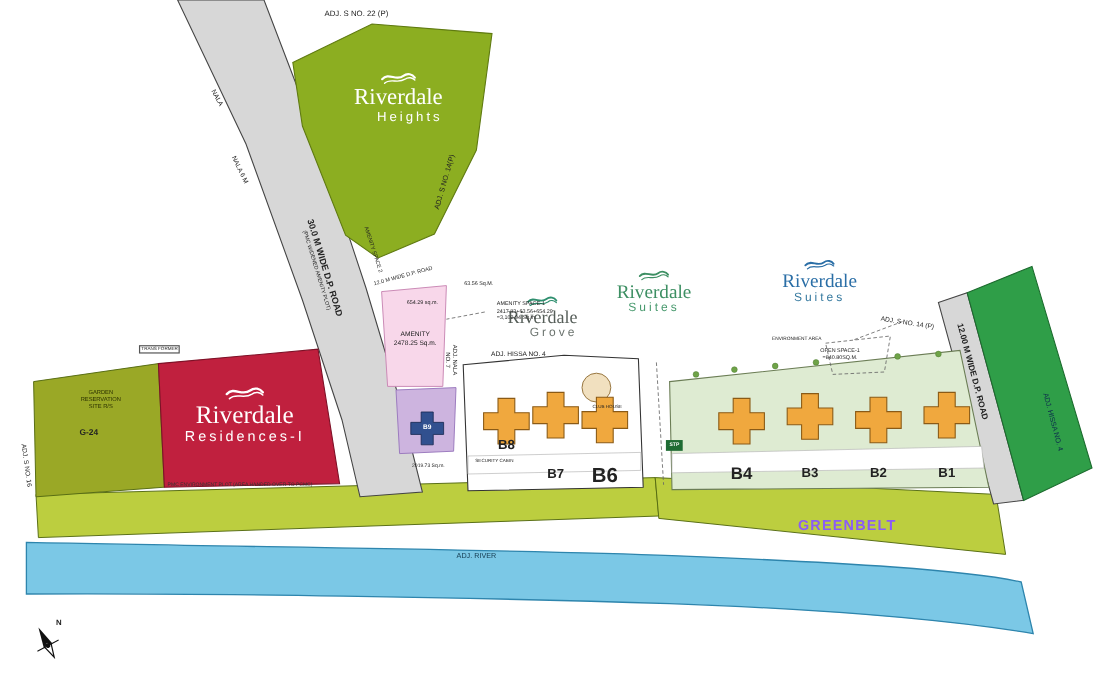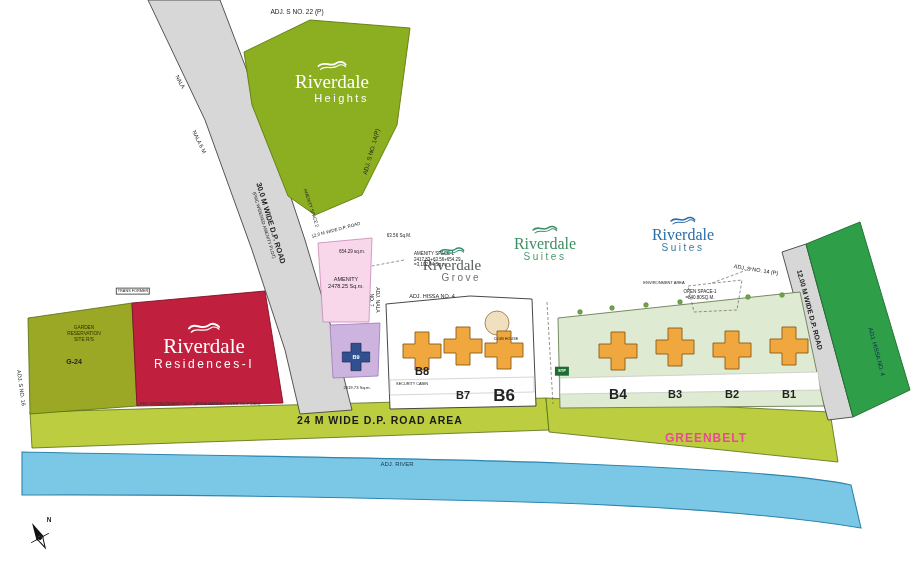--- a/index.html
+++ b/index.html
@@ -212,22 +212,21 @@
   <div class="stp-box" style="left:562px;top:371px">STP</div>
 
   <div class="lbl bold" style="left:422px;top:372px;font-size:11px">B8</div>
   <div class="lbl bold" style="left:463px;top:396px;font-size:11px">B7</div>
   <div class="lbl bold" style="left:504px;top:396px;font-size:17px">B6</div>
   <div class="lbl bold" style="left:618px;top:395px;font-size:14px">B4</div>
   <div class="lbl bold" style="left:675px;top:395px;font-size:11px">B3</div>
   <div class="lbl bold" style="left:732px;top:395px;font-size:11px">B2</div>
   <div class="lbl bold" style="left:789px;top:395px;font-size:11px">B1</div>
 
-  <div class="lbl bold" style="left:380px;top:421px;font-size:10.5px;letter-spacing:1px;color:#1a1a1a">24 M WIDE D.P. ROAD AREA</div>
-  <div class="lbl bold" style="left:706px;top:438px;font-size:12px;letter-spacing:1px;color:#ec4899">GREENBELT</div>
+  <div class="lbl bold" style="left:706px;top:438px;font-size:12px;letter-spacing:1px;color:#8b5cf6">GREENBELT</div>
   <div class="lbl" style="left:397px;top:465px;font-size:6px;color:#13384d">ADJ. RIVER</div>
 
   <svg class="base" style="left:18px;top:514px;position:absolute" width="44" height="44" viewBox="0 0 44 44">
     <g transform="translate(22,24) rotate(-28)">
       <path d="M0,-17 L4,0 L0,5 L-4,0 Z" fill="#111"></path>
       <path d="M0,11 L3,0 L0,-3 L-3,0 Z" fill="#fff" stroke="#111" stroke-width="1"></path>
       <circle r="2" fill="#111"></circle>
       <line x1="-10" y1="0" x2="10" y2="0" stroke="#111" stroke-width=".8"></line>
     </g>
   </svg>

